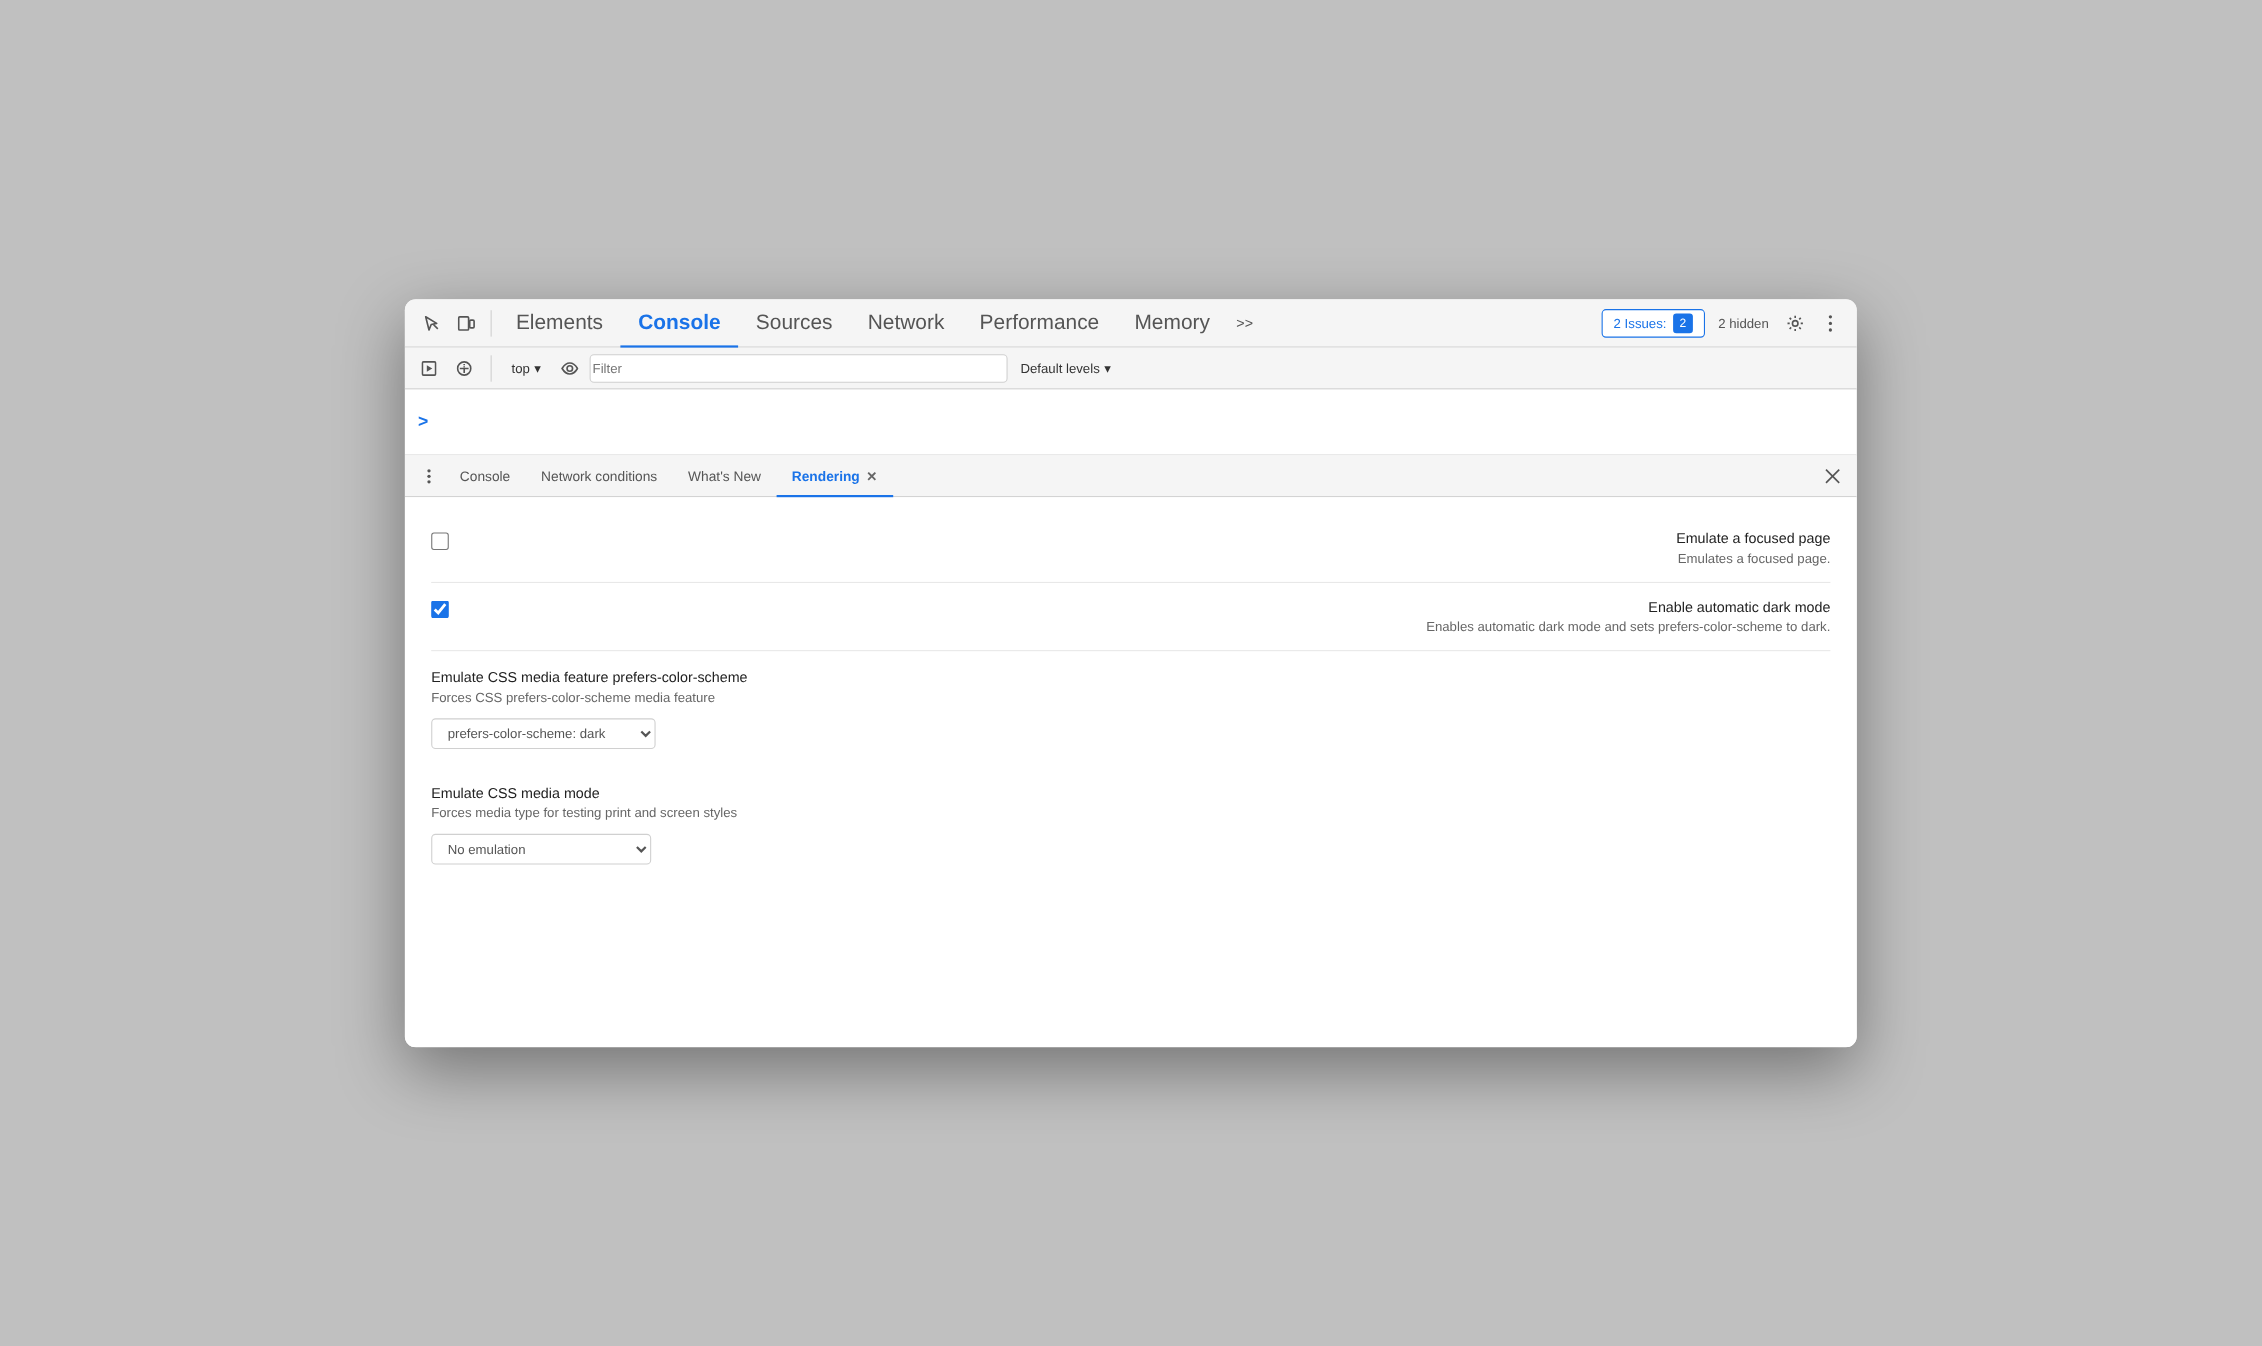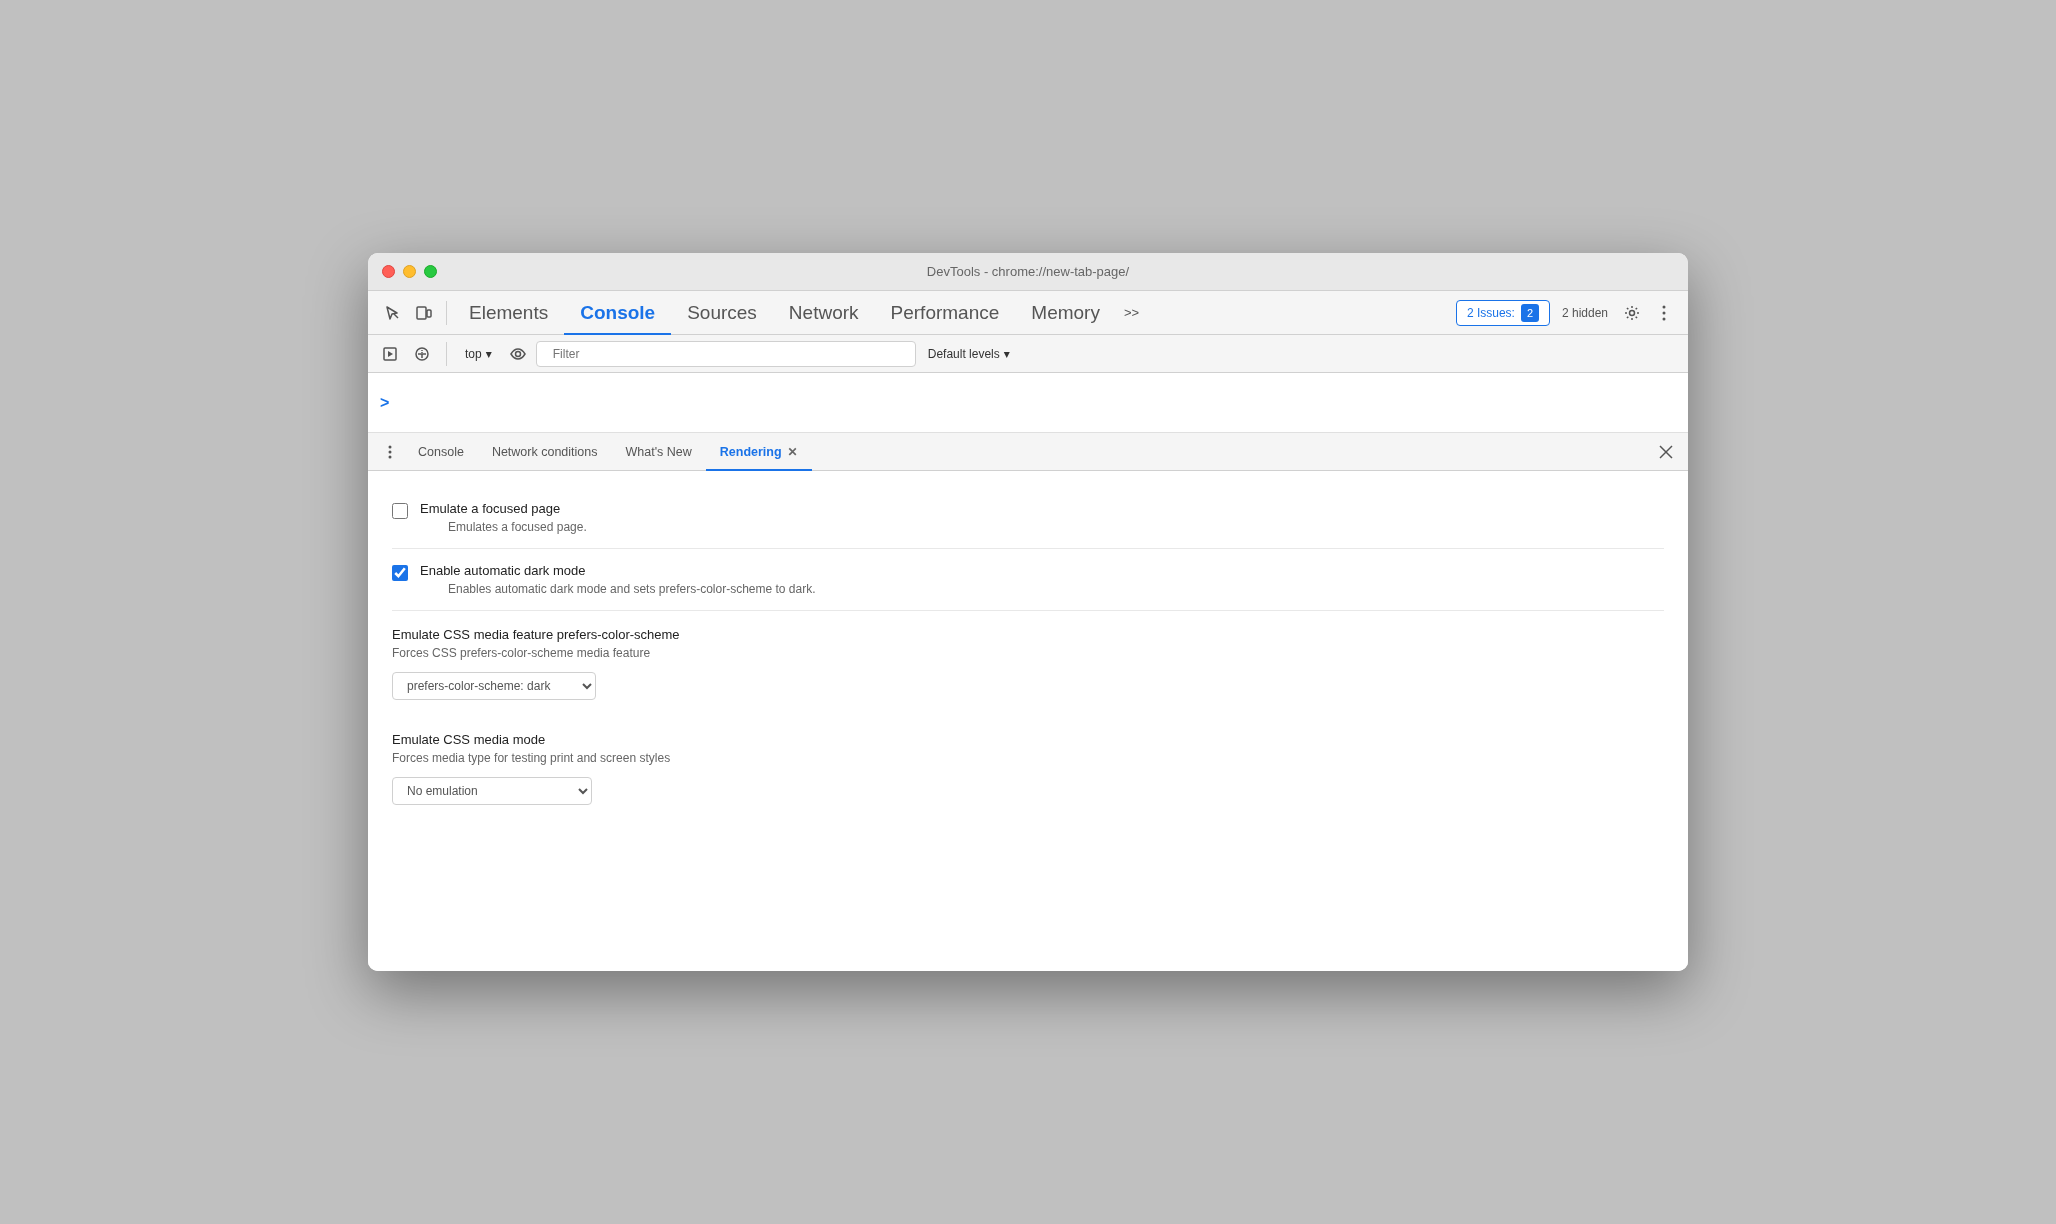--- a/index.html
+++ b/index.html
@@ -188,21 +188,21 @@
       font-size: 12px;
       color: #333;
       cursor: pointer;
       border: none;
       background: none;
     }
 
     .filter-input {
       flex: 1;
       height: 26px;
-      padding: 0 16px;
+      padding: 0 2px;
       border: 1px solid #d0d0d0;
       border-radius: 4px;
       font-size: 12px;
       background: white;
       outline: none;
       color: #333;
       max-width: 380px;
     }
 
     .levels-btn {
@@ -337,20 +337,21 @@
       width: 16px;
       height: 16px;
       margin-top: 2px;
       flex-shrink: 0;
       cursor: pointer;
       accent-color: #1a73e8;
     }
 
     .rendering-item-text {
       flex: 1;
+      text-align: right;
     }
 
     .rendering-item-title {
       font-size: 13px;
       color: #222;
       font-weight: 500;
       margin-bottom: 4px;
     }
 
     .rendering-item-desc {
@@ -404,28 +405,20 @@
     .hidden-count {
       font-size: 12px;
       color: #555;
     }
   </style>
 </head>
 <body>
 
 <div class="window">
 
-  <div class="title-bar">
-    <div class="traffic-lights">
-      <div class="traffic-light close"></div>
-      <div class="traffic-light minimize"></div>
-      <div class="traffic-light maximize"></div>
-    </div>
-    <span class="title-text">DevTools - chrome://new-tab-page/</span>
-  </div>
 
   <div class="main-toolbar">
 
     <button class="toolbar-icon-btn">
       <svg width="16" height="16" viewBox="0 0 16 16" fill="none">
         <path d="M3 2l10 6-5 1-2 5z" fill="none" stroke="#555" stroke-width="1.5" stroke-linejoin="round"></path>
         <line x1="10" y1="9" x2="14" y2="13" stroke="#555" stroke-width="1.5"></line>
       </svg>
     </button>
 

